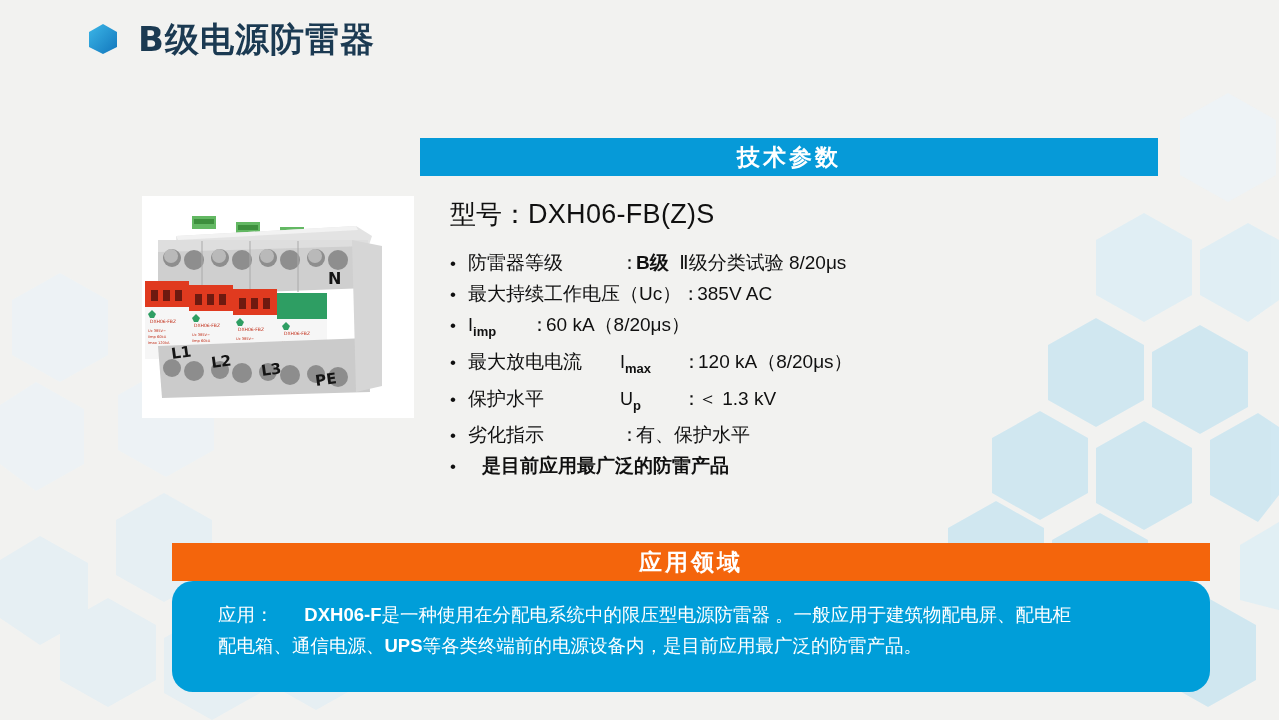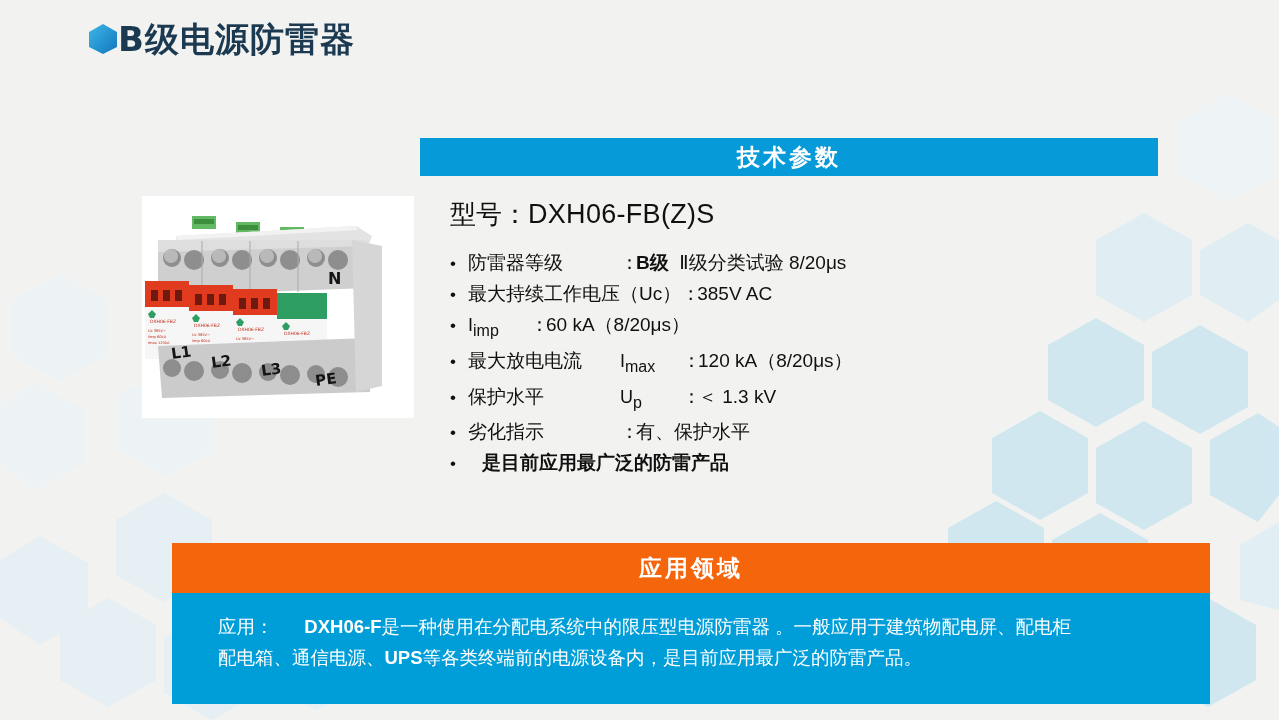--- a/index.html
+++ b/index.html
@@ -26,21 +26,21 @@
     pointer-events: none;
   }
 
   
   .title-row {
     position: absolute;
     left: 88px;
     top: 22px;
     display: flex;
     align-items: center;
-    gap: 0;
+    gap: 20px;
     z-index: 3;
   }
   .hex-icon {
     width: 30px;
     height: 32px;
     display: block;
   }
   .page-title {
     font-family: "DejaVu Sans", "Liberation Sans", sans-serif;
     font-size: 34px;
@@ -121,56 +121,57 @@
   }
   .sp-name {
     flex: 0 0 auto;
     min-width: 152px;
   }
   .sp-sym {
     flex: 0 0 auto;
     min-width: 62px;
     font-size: 18px;
   }
-  .sp-sym sub { font-size: 16px; }
+  .sp-sym sub { font-size: 13px; font-weight: bold; }
   .sp-colon {
     flex: 0 0 auto;
     width: 16px;
   }
   .sp-val { flex: 0 0 auto; }
   li.full-line .sp-name {
     min-width: 0;
     font-weight: bold;
     padding-left: 14px;
   }
 
   
   .app-wrap {
     position: absolute;
     left: 172px;
     top: 543px;
     width: 1038px;
     z-index: 3;
   }
   .app-banner {
-    height: 50px;
+    height: 38px;
     background: #f4650c;
     color: #ffffff;
     font-size: 23px;
     font-weight: bold;
     letter-spacing: 3px;
     display: flex;
     align-items: center;
     justify-content: center;
   }
   .app-body {
     background: #009ed9;
     color: #ffffff;
     padding: 18px 24px 30px 46px;
     min-height: 111px;
+    border-radius: 21px;
   }
   .app-body p {
     font-size: 18.5px;
     line-height: 31px;
     white-space: nowrap;
   }
   .app-body .strong { font-weight: bold; }
 </style>
 </head>
 <body>

